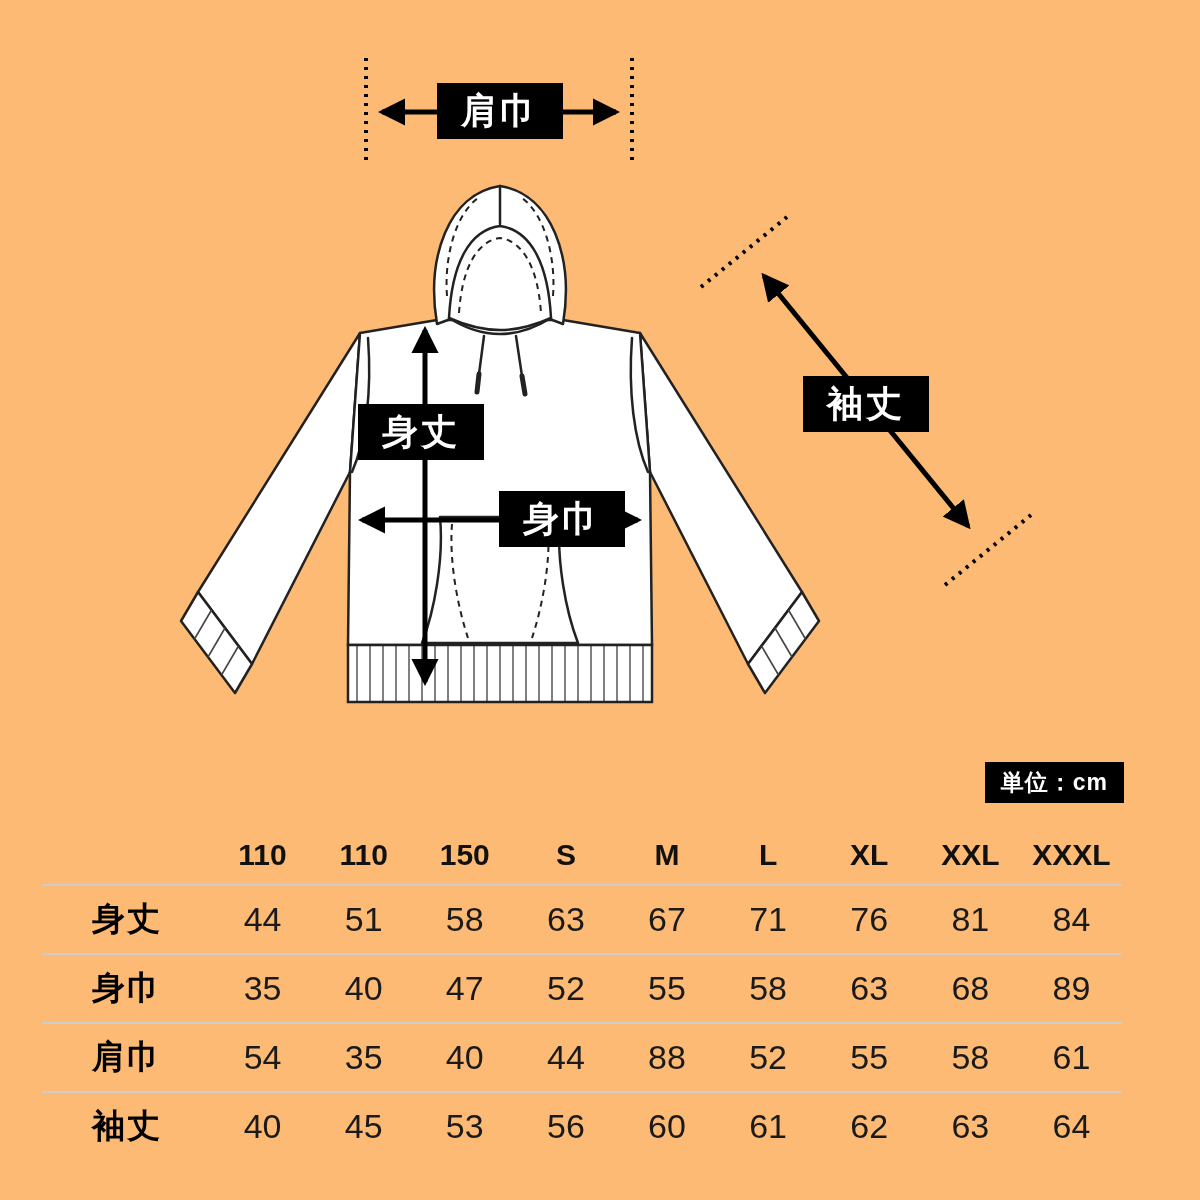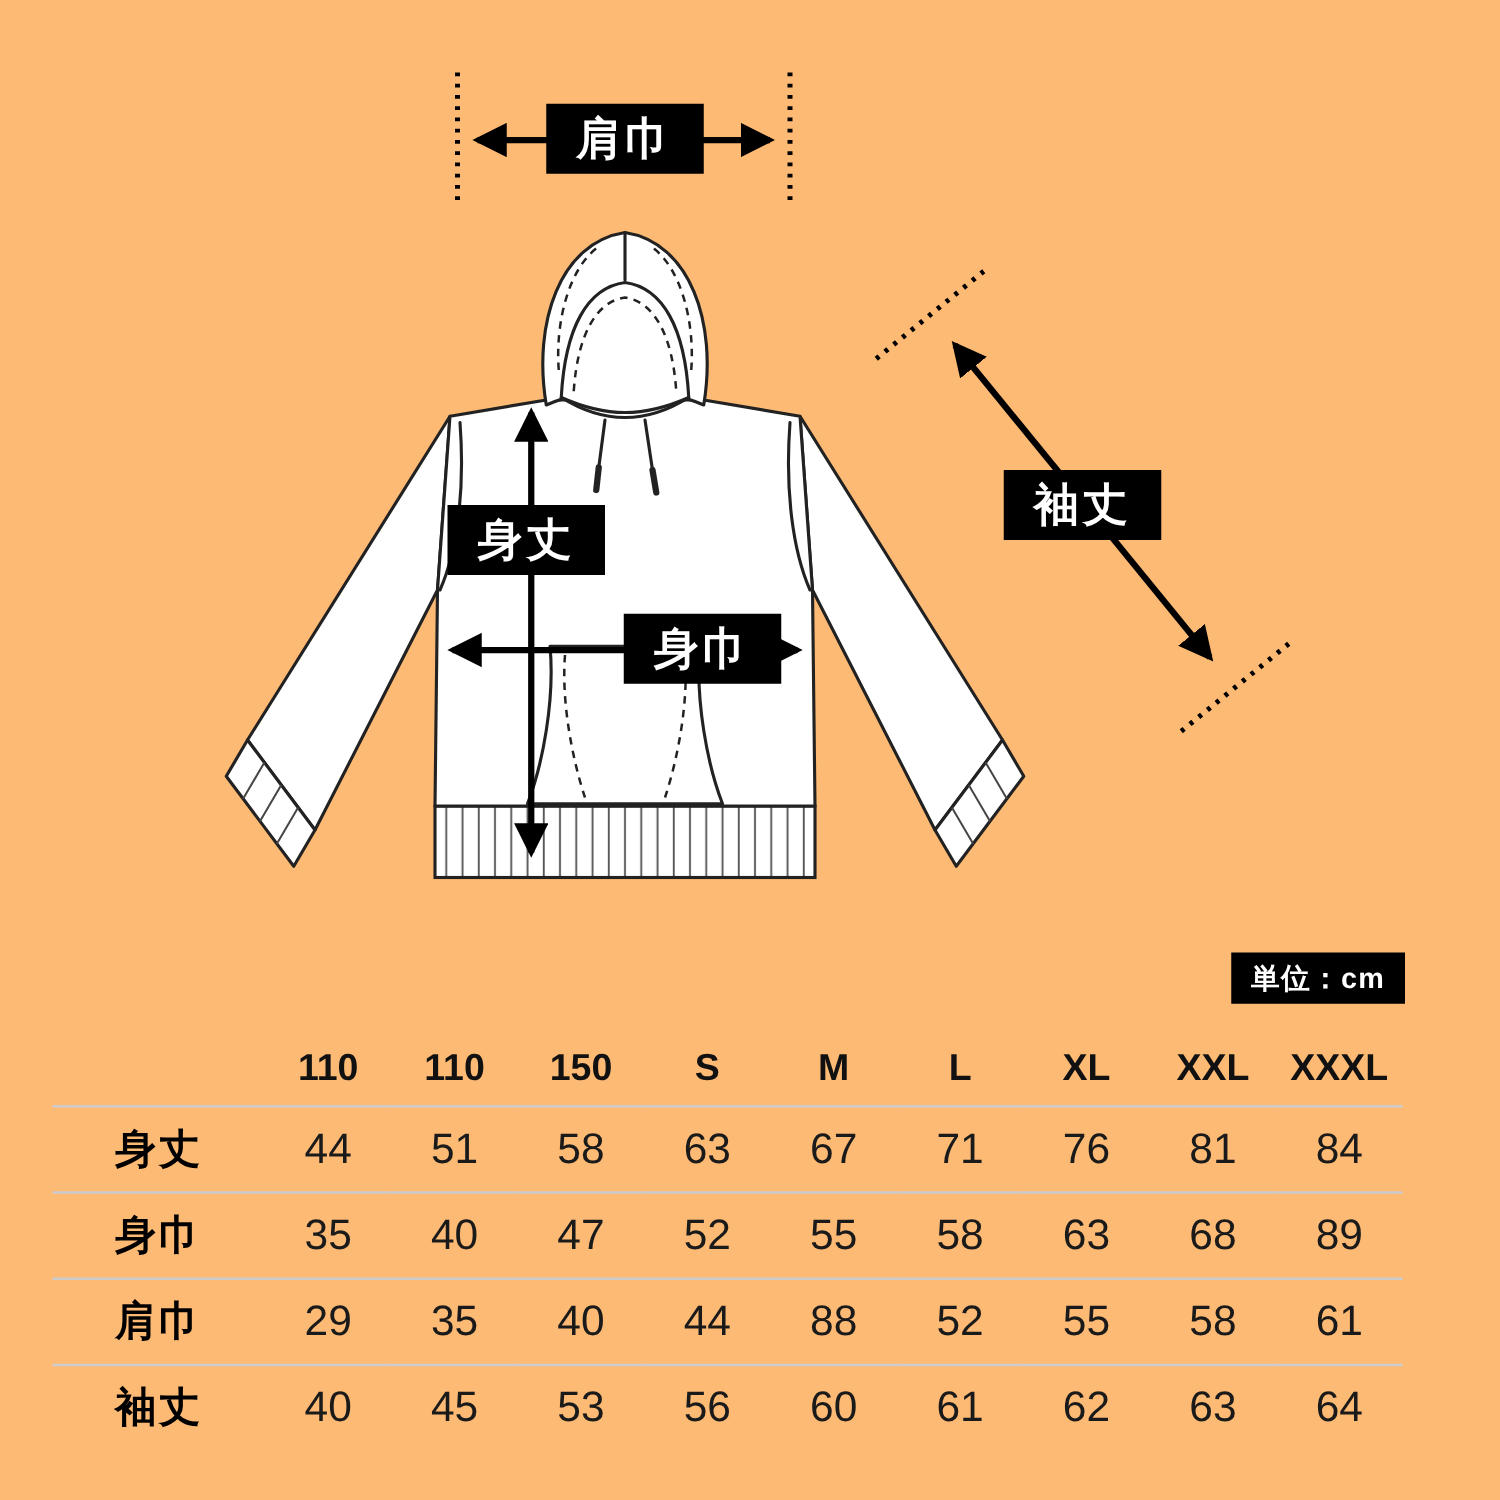--- a/index.html
+++ b/index.html
@@ -161,21 +161,21 @@
           <td>47</td>
           <td>52</td>
           <td>55</td>
           <td>58</td>
           <td>63</td>
           <td>68</td>
           <td>89</td>
         </tr>
         <tr>
           <th>肩巾</th>
-          <td>29</td>
+          <td>54</td>
           <td>35</td>
           <td>40</td>
           <td>44</td>
           <td>88</td>
           <td>52</td>
           <td>55</td>
           <td>58</td>
           <td>61</td>
         </tr>
         <tr>

